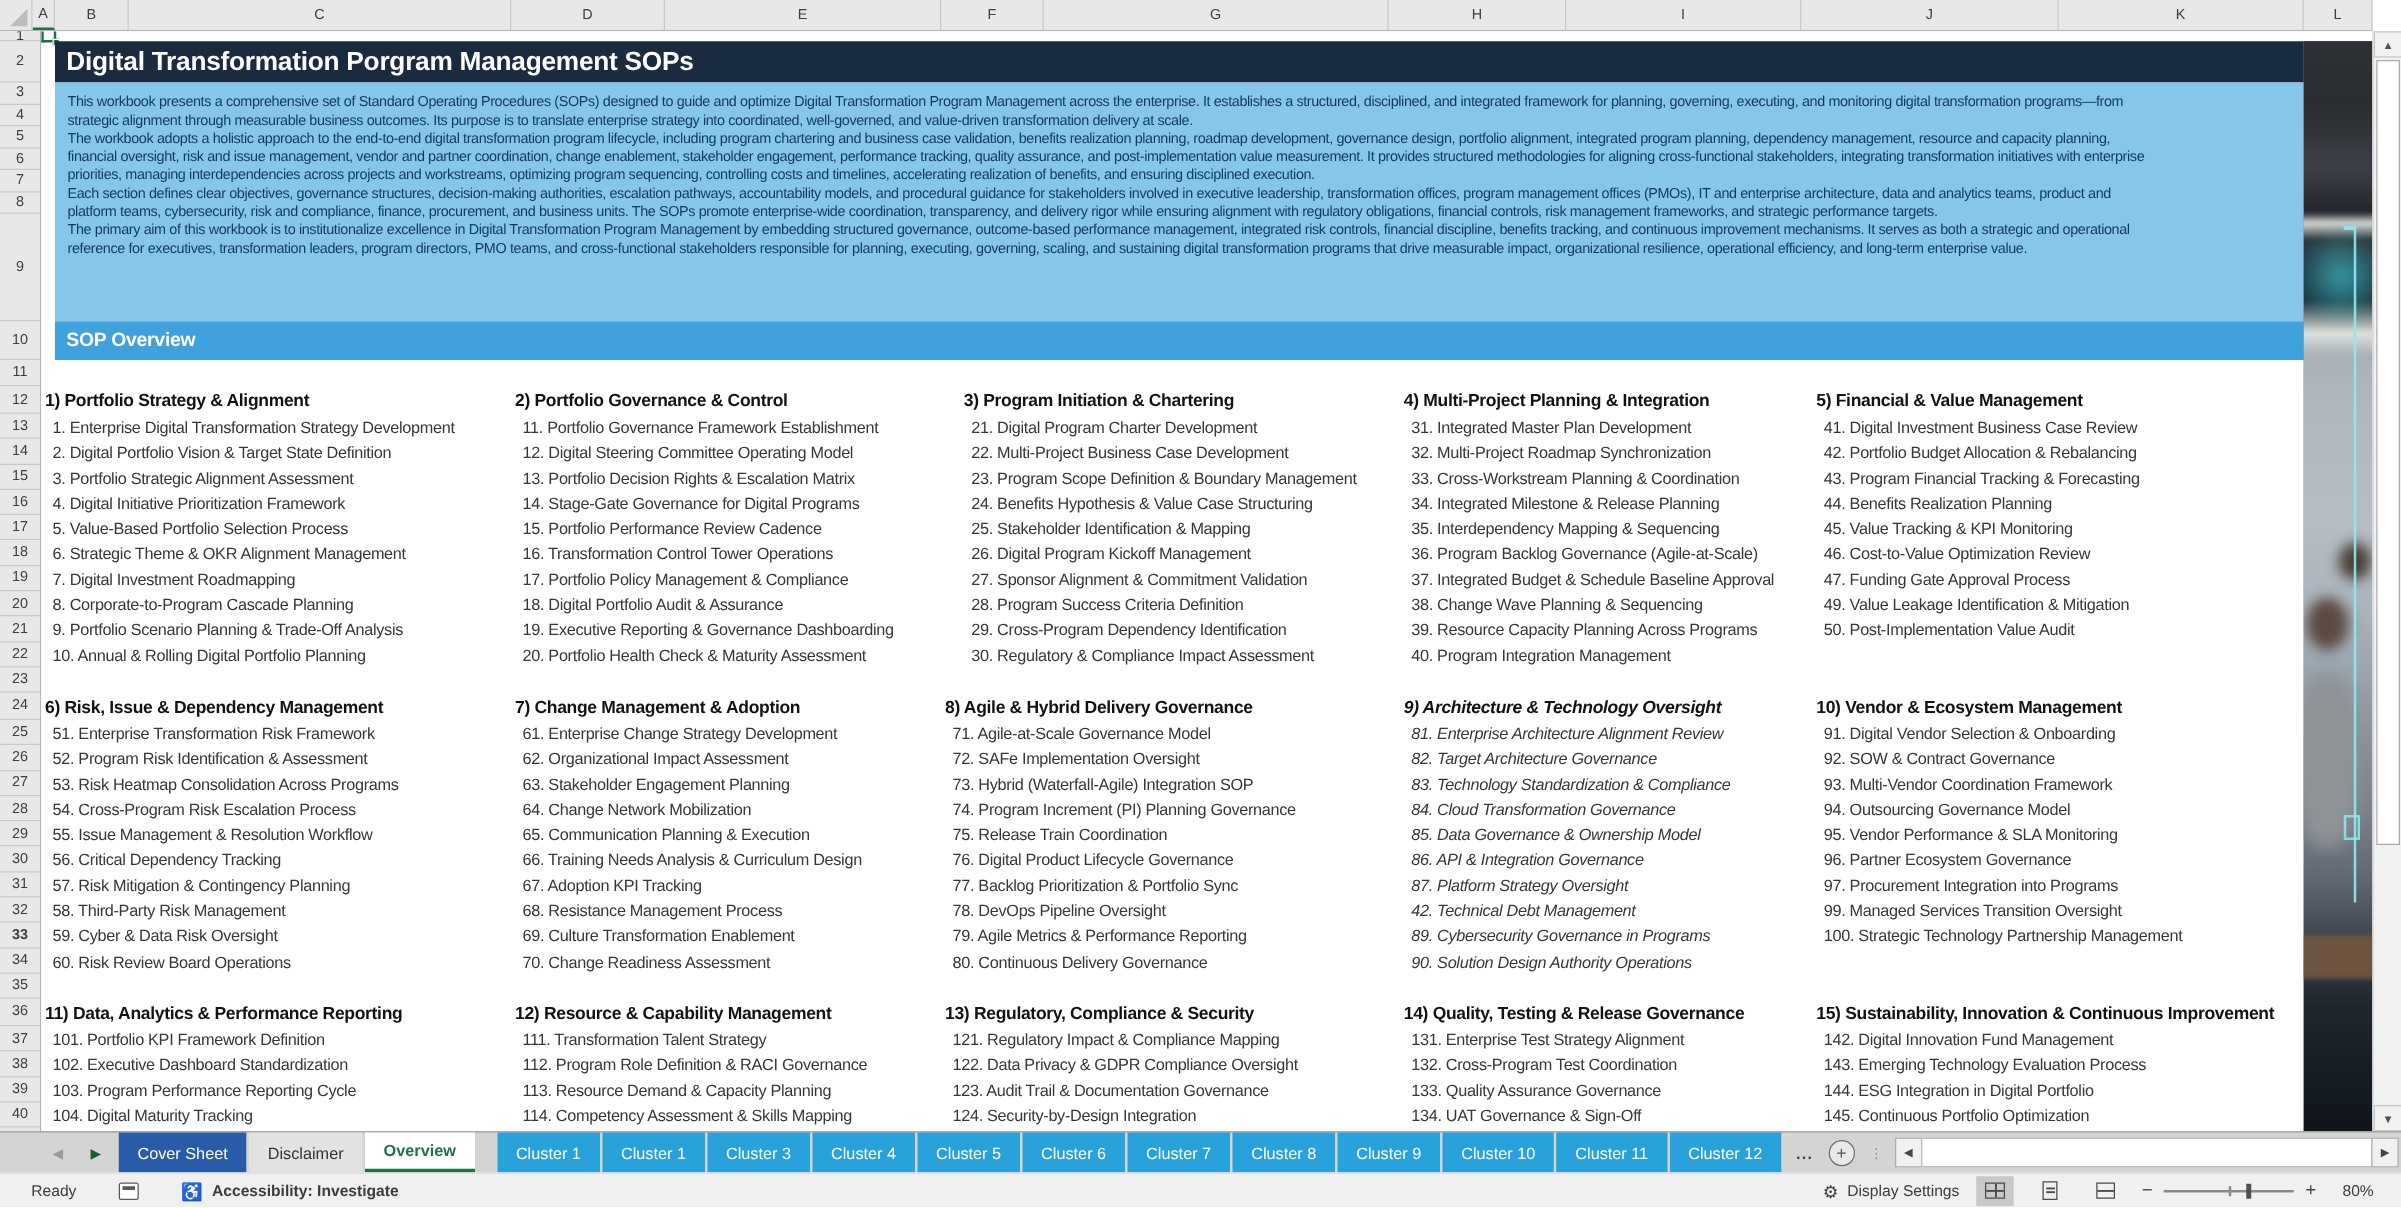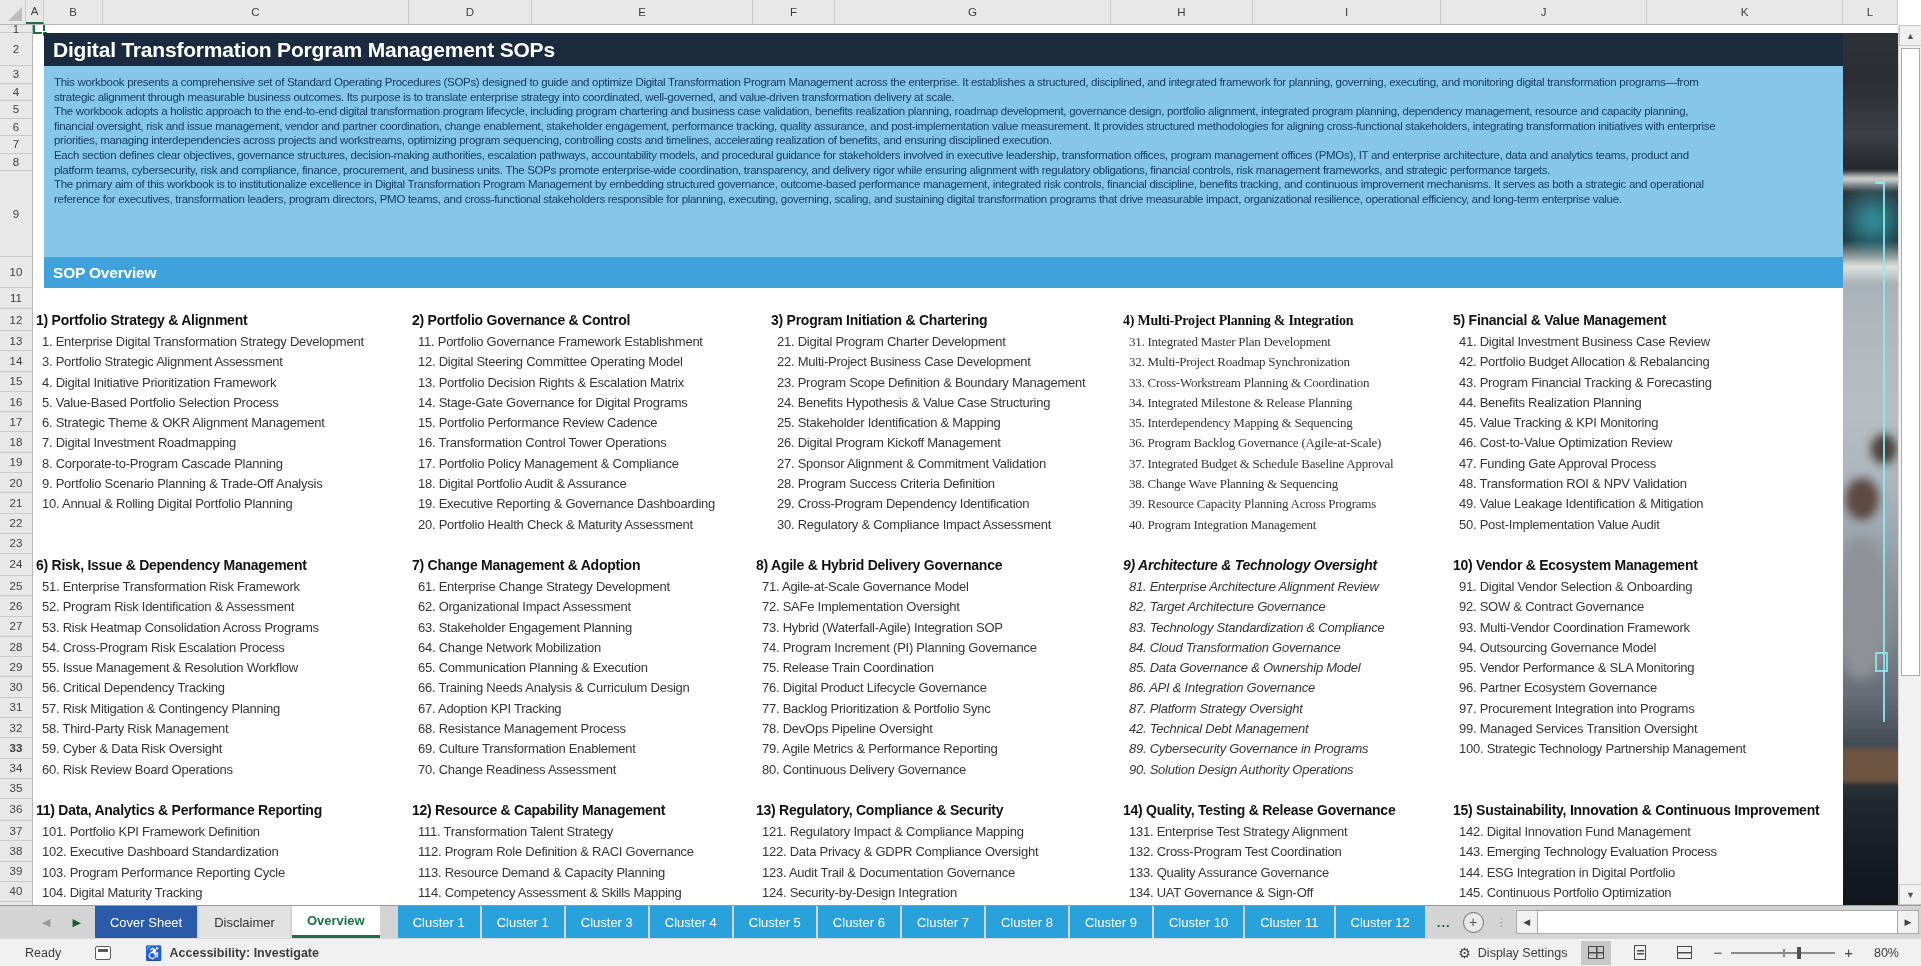--- a/index.html
+++ b/index.html
@@ -182,20 +182,21 @@
         <div class="descline">Each section defines clear objectives, governance structures, decision-making authorities, escalation pathways, accountability models, and procedural guidance for stakeholders involved in executive leadership, transformation offices, program management offices (PMOs), IT and enterprise architecture, data and analytics teams, product and</div>
         <div class="descline">platform teams, cybersecurity, risk and compliance, finance, procurement, and business units. The SOPs promote enterprise-wide coordination, transparency, and delivery rigor while ensuring alignment with regulatory obligations, financial controls, risk management frameworks, and strategic performance targets.</div>
         <div class="descline">The primary aim of this workbook is to institutionalize excellence in Digital Transformation Program Management by embedding structured governance, outcome-based performance management, integrated risk controls, financial discipline, benefits tracking, and continuous improvement mechanisms. It serves as both a strategic and operational</div>
         <div class="descline">reference for executives, transformation leaders, program directors, PMO teams, and cross-functional stakeholders responsible for planning, executing, governing, scaling, and sustaining digital transformation programs that drive measurable impact, organizational resilience, operational efficiency, and long-term enterprise value.</div>
       </div>
     <div class="overviewbar">SOP Overview</div>
     <div id="sections">
         <div class="sopgroup" style="left: 3px; top: 284px; width: 372px;">
           <div class="sophead">1) Portfolio Strategy &amp; Alignment</div>
           <div class="sopitem">1. Enterprise Digital Transformation Strategy Development</div>
+          <div class="sopitem">2. Digital Portfolio Vision &amp; Target State Definition</div>
           <div class="sopitem">3. Portfolio Strategic Alignment Assessment</div>
           <div class="sopitem">4. Digital Initiative Prioritization Framework</div>
           <div class="sopitem">5. Value-Based Portfolio Selection Process</div>
           <div class="sopitem">6. Strategic Theme &amp; OKR Alignment Management</div>
           <div class="sopitem">7. Digital Investment Roadmapping</div>
           <div class="sopitem">8. Corporate-to-Program Cascade Planning</div>
           <div class="sopitem">9. Portfolio Scenario Planning &amp; Trade-Off Analysis</div>
           <div class="sopitem">10. Annual &amp; Rolling Digital Portfolio Planning</div>
         </div>
         <div class="sopgroup" style="left: 379px; top: 284px; width: 342px;">
@@ -217,21 +218,21 @@
           <div class="sopitem">22. Multi-Project Business Case Development</div>
           <div class="sopitem">23. Program Scope Definition &amp; Boundary Management</div>
           <div class="sopitem">24. Benefits Hypothesis &amp; Value Case Structuring</div>
           <div class="sopitem">25. Stakeholder Identification &amp; Mapping</div>
           <div class="sopitem">26. Digital Program Kickoff Management</div>
           <div class="sopitem">27. Sponsor Alignment &amp; Commitment Validation</div>
           <div class="sopitem">28. Program Success Criteria Definition</div>
           <div class="sopitem">29. Cross-Program Dependency Identification</div>
           <div class="sopitem">30. Regulatory &amp; Compliance Impact Assessment</div>
         </div>
-        <div class="sopgroup" style="left: 1090px; top: 284px; width: 328px; font-family: Liberation Serif, serif;">
+        <div class="sopgroup" style="left: 1090px; top: 284px; width: 328px;">
           <div class="sophead">4) Multi-Project Planning &amp; Integration</div>
           <div class="sopitem">31. Integrated Master Plan Development</div>
           <div class="sopitem">32. Multi-Project Roadmap Synchronization</div>
           <div class="sopitem">33. Cross-Workstream Planning &amp; Coordination</div>
           <div class="sopitem">34. Integrated Milestone &amp; Release Planning</div>
           <div class="sopitem">35. Interdependency Mapping &amp; Sequencing</div>
           <div class="sopitem">36. Program Backlog Governance (Agile-at-Scale)</div>
           <div class="sopitem">37. Integrated Budget &amp; Schedule Baseline Approval</div>
           <div class="sopitem">38. Change Wave Planning &amp; Sequencing</div>
           <div class="sopitem">39. Resource Capacity Planning Across Programs</div>
@@ -239,21 +240,20 @@
         </div>
         <div class="sopgroup" style="left: 1420px; top: 284px; width: 432px;">
           <div class="sophead">5) Financial &amp; Value Management</div>
           <div class="sopitem">41. Digital Investment Business Case Review</div>
           <div class="sopitem">42. Portfolio Budget Allocation &amp; Rebalancing</div>
           <div class="sopitem">43. Program Financial Tracking &amp; Forecasting</div>
           <div class="sopitem">44. Benefits Realization Planning</div>
           <div class="sopitem">45. Value Tracking &amp; KPI Monitoring</div>
           <div class="sopitem">46. Cost-to-Value Optimization Review</div>
           <div class="sopitem">47. Funding Gate Approval Process</div>
-          <div class="sopitem">48. Transformation ROI &amp; NPV Validation</div>
           <div class="sopitem">49. Value Leakage Identification &amp; Mitigation</div>
           <div class="sopitem">50. Post-Implementation Value Audit</div>
         </div>
         <div class="sopgroup" style="left: 3px; top: 529px; width: 372px;">
           <div class="sophead">6) Risk, Issue &amp; Dependency Management</div>
           <div class="sopitem">51. Enterprise Transformation Risk Framework</div>
           <div class="sopitem">52. Program Risk Identification &amp; Assessment</div>
           <div class="sopitem">53. Risk Heatmap Consolidation Across Programs</div>
           <div class="sopitem">54. Cross-Program Risk Escalation Process</div>
           <div class="sopitem">55. Issue Management &amp; Resolution Workflow</div>

